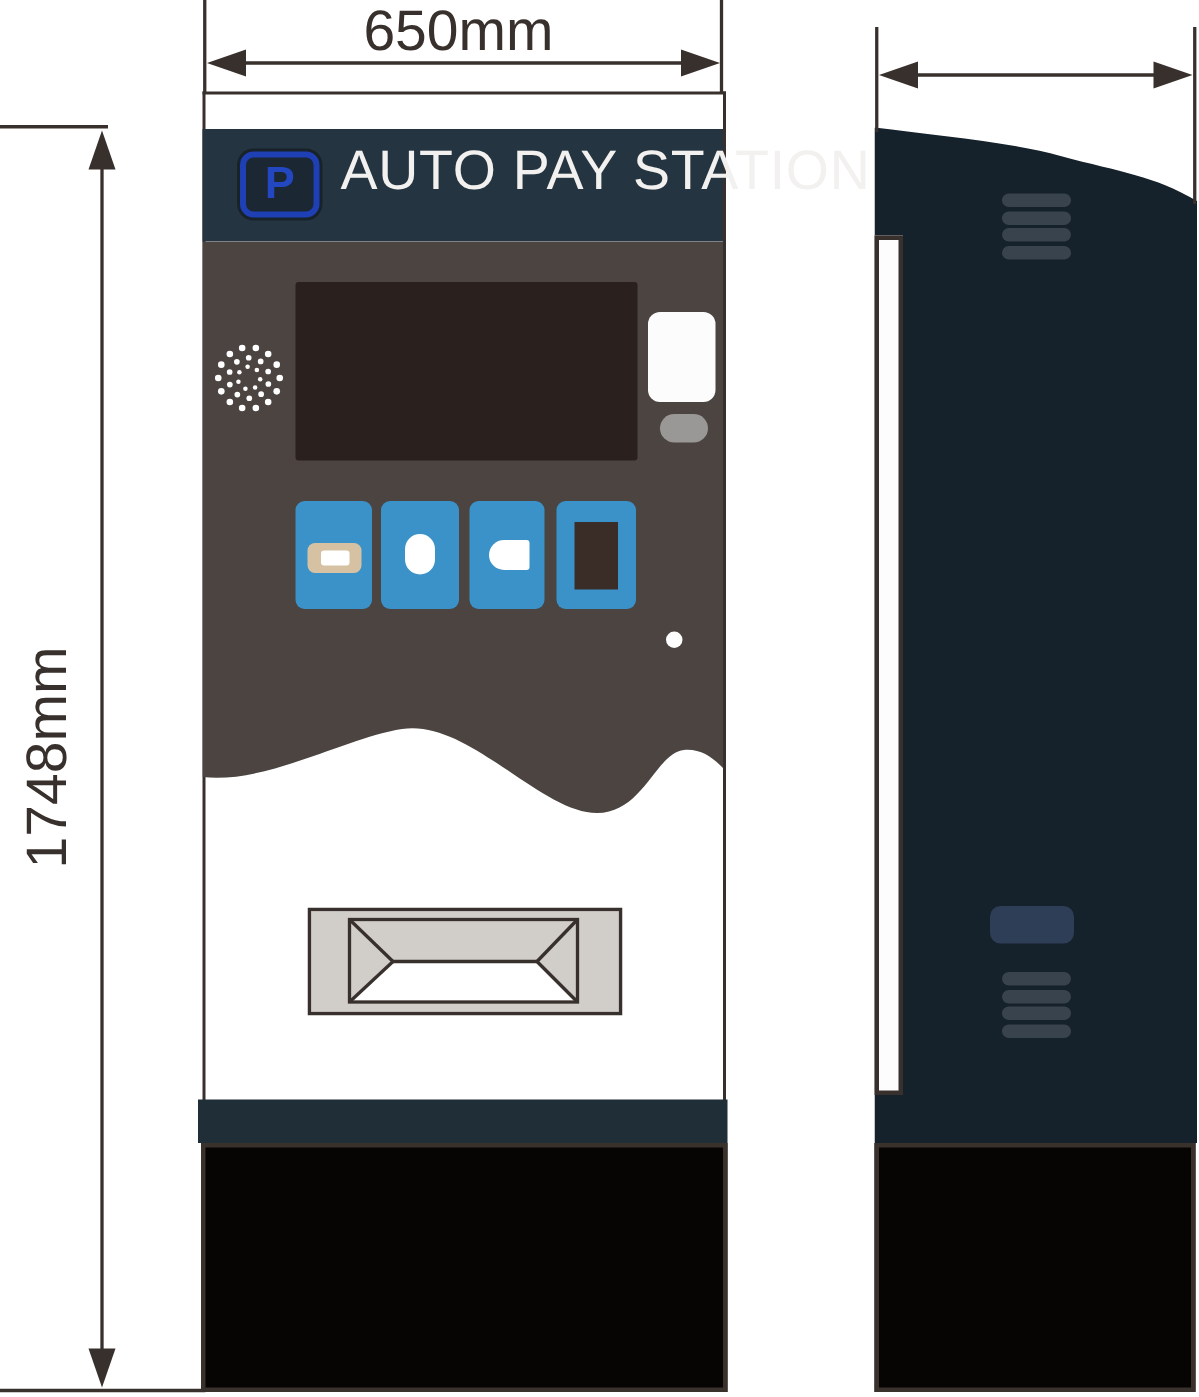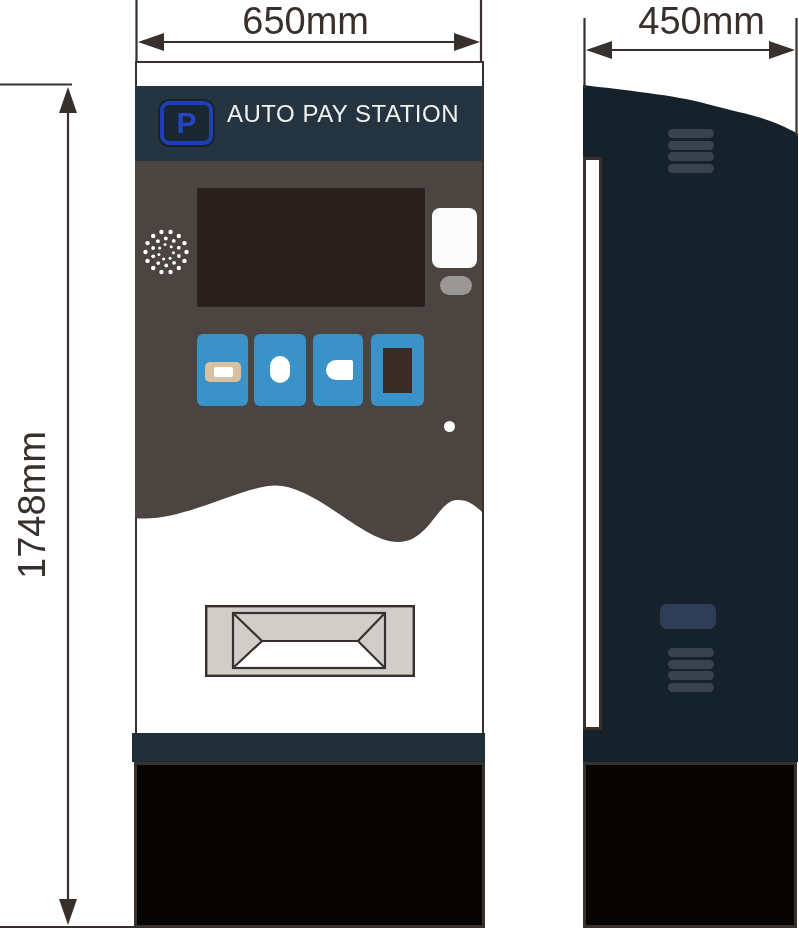--- a/index.html
+++ b/index.html
@@ -28,21 +28,21 @@
   }
   .p-icon{
     position:absolute;left:25px;top:15px;width:45px;height:36px;
     border:4px solid #1e40b4;border-radius:9px;background:#1b2733;
     box-shadow:0 0 0 2px rgba(0,0,0,0.35);
     display:flex;align-items:center;justify-content:center;
     color:#2247c0;font-size:30px;font-weight:bold;
   }
   .sign-title{
     position:absolute;left:92px;top:0;height:55px;display:flex;align-items:center;
-    color:#f2f1ef;font-size:24px;letter-spacing:0.5px;white-space:nowrap;
+    color:#f2f1ef;font-size:37px;letter-spacing:0.5px;white-space:nowrap;
   }
   .screen{
     left:197px;top:188px;width:228px;height:119px;background:#2a211f;border-radius:2px;
   }
   .card-reader{
     left:432px;top:208px;width:45px;height:60px;background:#fcfcfc;border-radius:8px;
   }
   .reader-pill{
     left:440px;top:276px;width:32px;height:19px;background:#9a9896;border-radius:10px;
   }
@@ -219,19 +219,18 @@
       <line x1="0" y1="84.5" x2="72" y2="84.5"></line>
       <line x1="0" y1="927" x2="137" y2="927"></line>
       <line x1="68" y1="100" x2="68" y2="912"></line>
       <polygon points="68,87 59,113 77,113" stroke="none"></polygon>
       <polygon points="68,925 59,899 77,899" stroke="none"></polygon>
     </g>
   </svg>
 
   <div class="abs dim-label" style="left:219px;top:2px;width:150px;">650mm</div>
 
-  <div class="abs dim-label" style="left:615px;top:2px;width:150px;">450mm</div>
 
   <div class="abs" style="left:-44px;top:486px;width:152px;height:38px;display:flex;align-items:center;justify-content:center;">
     <div class="dim-label-v">1748mm</div>
   </div>
 
 </div>
 
 </body></html>

